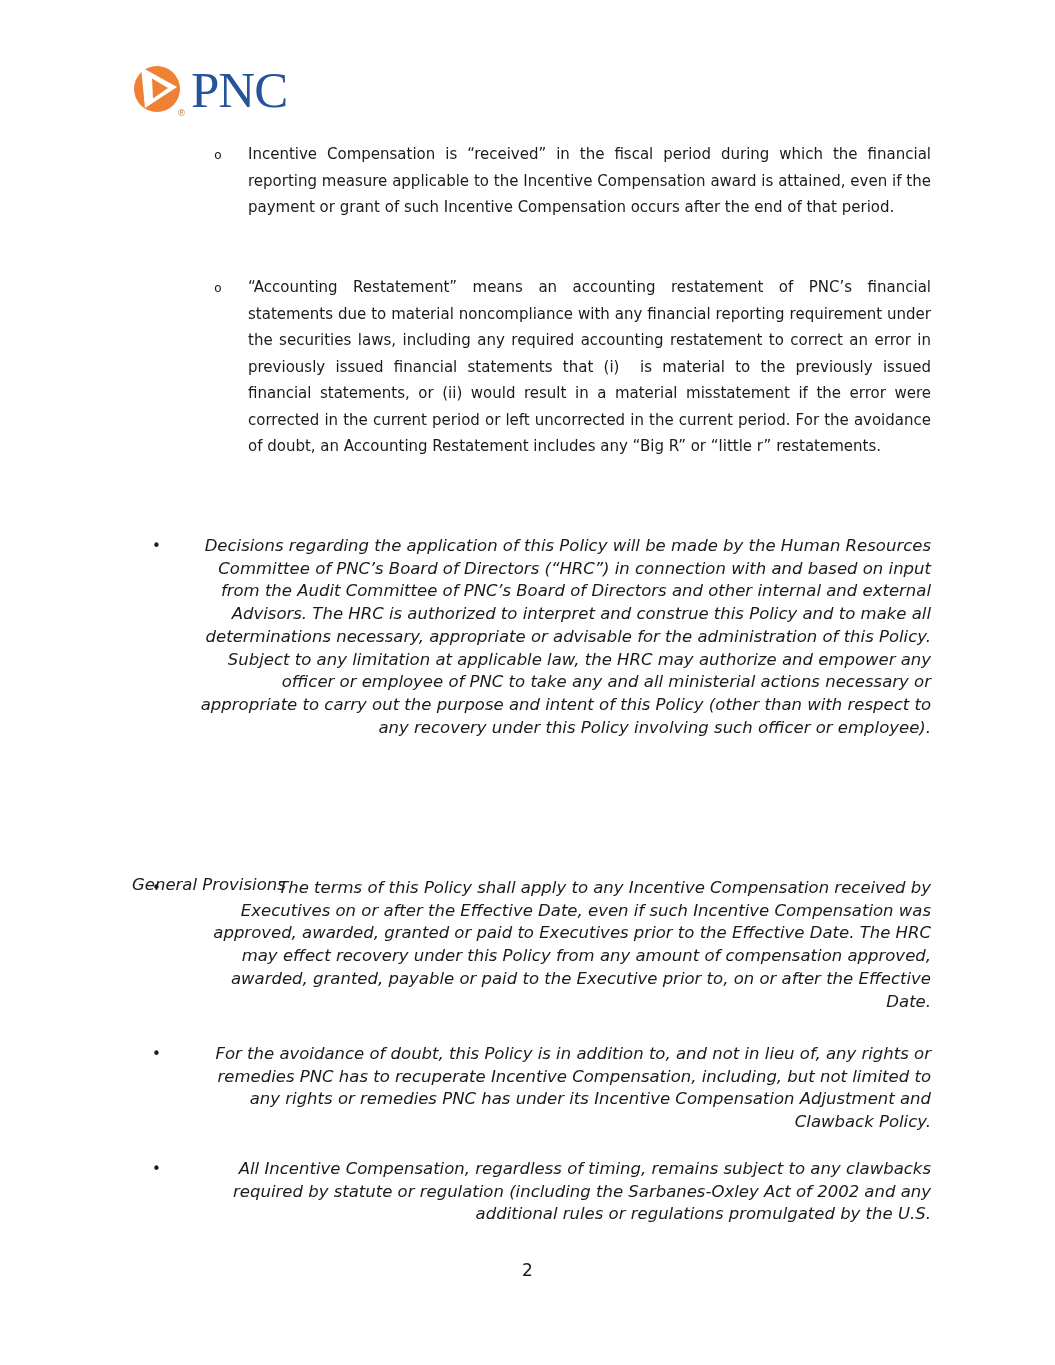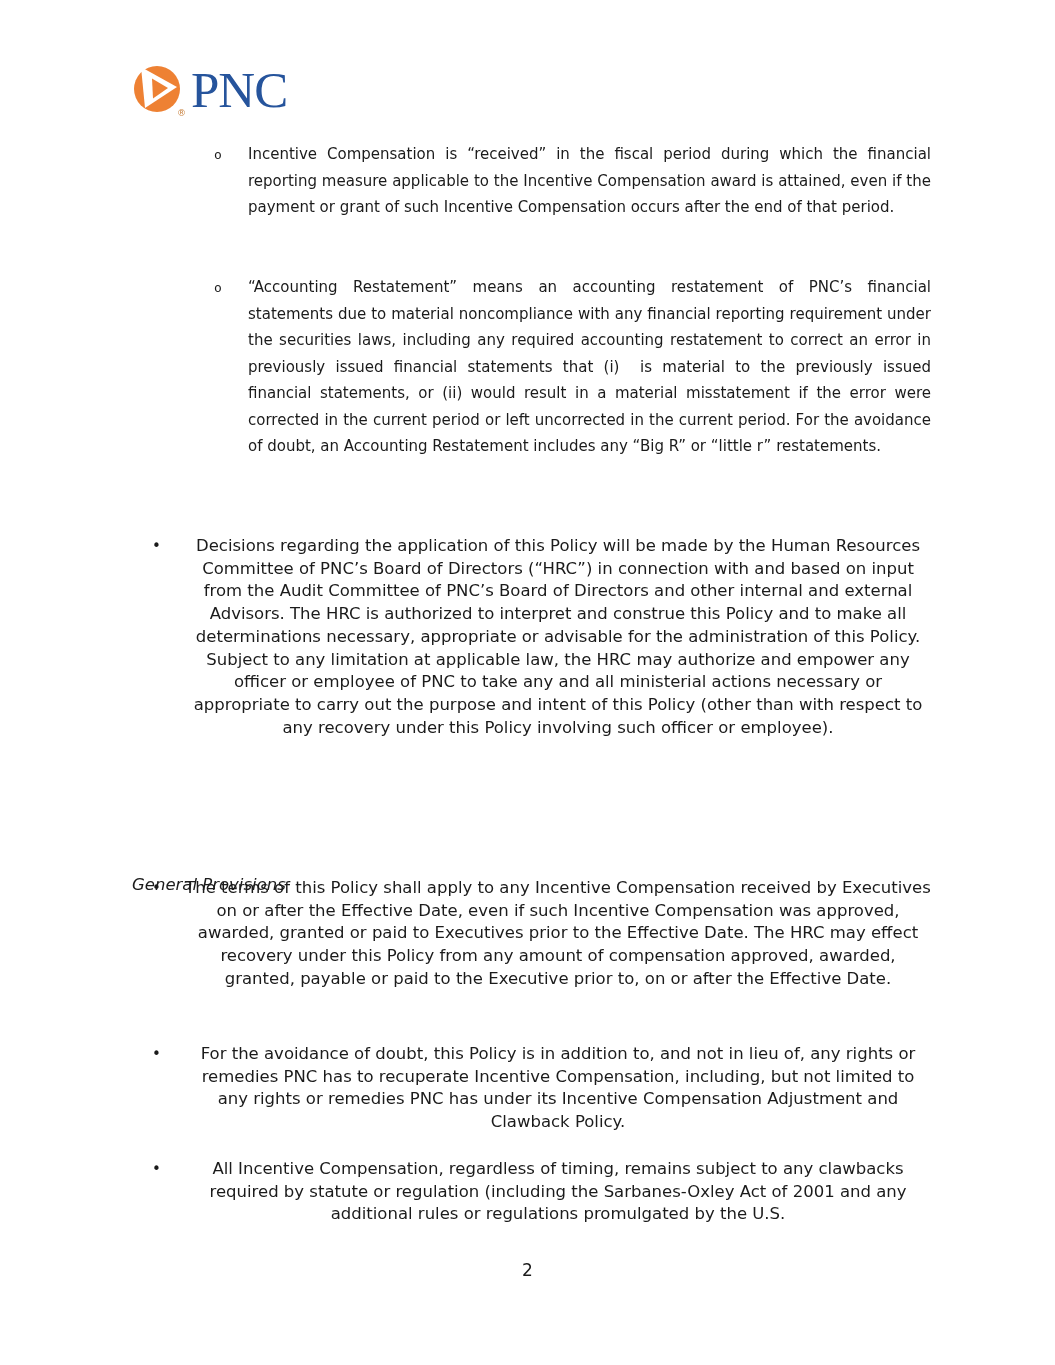--- a/index.html
+++ b/index.html
@@ -61,21 +61,22 @@
 
   .main-bullet{left:152px; width:779px;}
   .main-bullet .marker{
     width:33px;
     font-size:15px;
     line-height:22.7px;
   }
   .main-bullet .btext{
     font-size:16.5px;
     line-height:22.7px;
-    text-align:center;
+    text-align:right;
+    font-style:italic;
   }
   #bullet-decisions{top:535px;}
   #bullet-terms{top:877px;}
   #bullet-avoidance{top:1043px;}
   #bullet-clawbacks{top:1158px;}
 
   .section-heading{
     position:absolute; left:124px; top:785px;
     font-size:16.5px; line-height:22px;
     text-decoration:underline;
@@ -133,18 +134,18 @@
     <span class="btext">The terms of this Policy shall apply to any Incentive Compensation received by Executives on or after the Effective Date, even if such Incentive Compensation was approved, awarded, granted or paid to Executives prior to the Effective Date. The HRC may effect recovery under this Policy from any amount of compensation approved, awarded, granted, payable or paid to the Executive prior to, on or after the Effective Date.</span>
   </div>
 
   <div class="block main-bullet" id="bullet-avoidance">
     <span class="marker">•</span>
     <span class="btext">For the avoidance of doubt, this Policy is in addition to, and not in lieu of, any rights or remedies PNC has to recuperate Incentive Compensation, including, but not limited to any rights or remedies PNC has under its Incentive Compensation Adjustment and Clawback Policy.</span>
   </div>
 
   <div class="block main-bullet" id="bullet-clawbacks">
     <span class="marker">•</span>
-    <span class="btext">All Incentive Compensation, regardless of timing, remains subject to any clawbacks required by statute or regulation (including the Sarbanes-Oxley Act of 2001 and any additional rules or regulations promulgated by the U.S.</span>
+    <span class="btext">All Incentive Compensation, regardless of timing, remains subject to any clawbacks required by statute or regulation (including the Sarbanes-Oxley Act of 2002 and any additional rules or regulations promulgated by the U.S.</span>
   </div>
 
   <div class="page-number">2</div>
 
 </div>
 
 </body></html>

